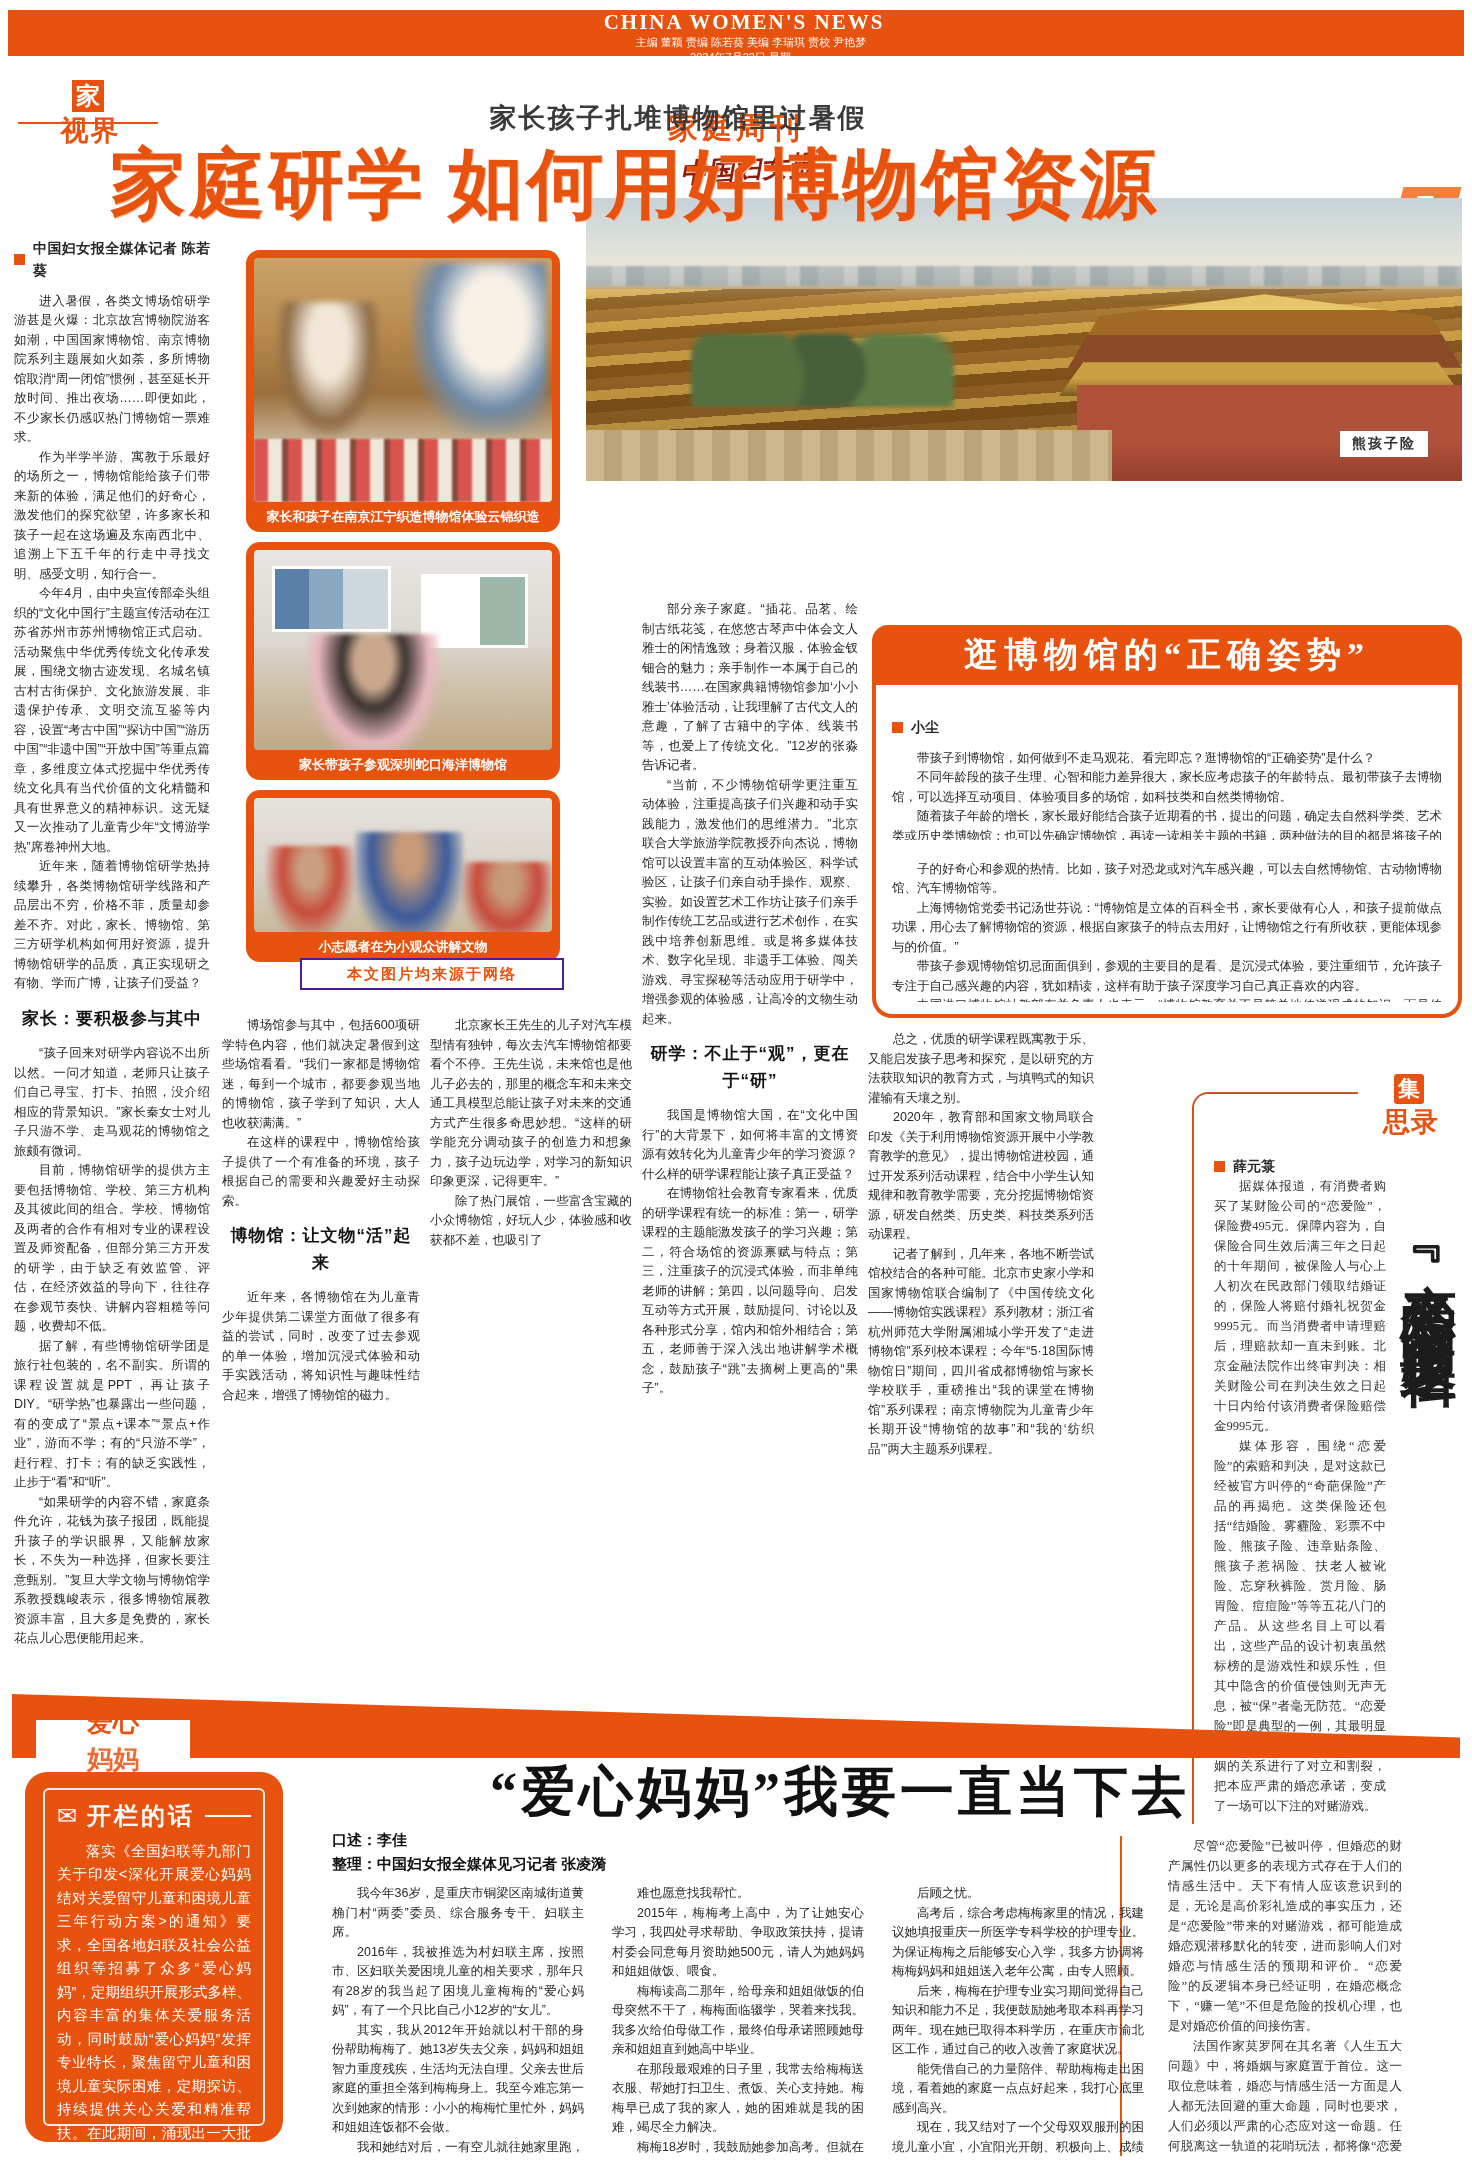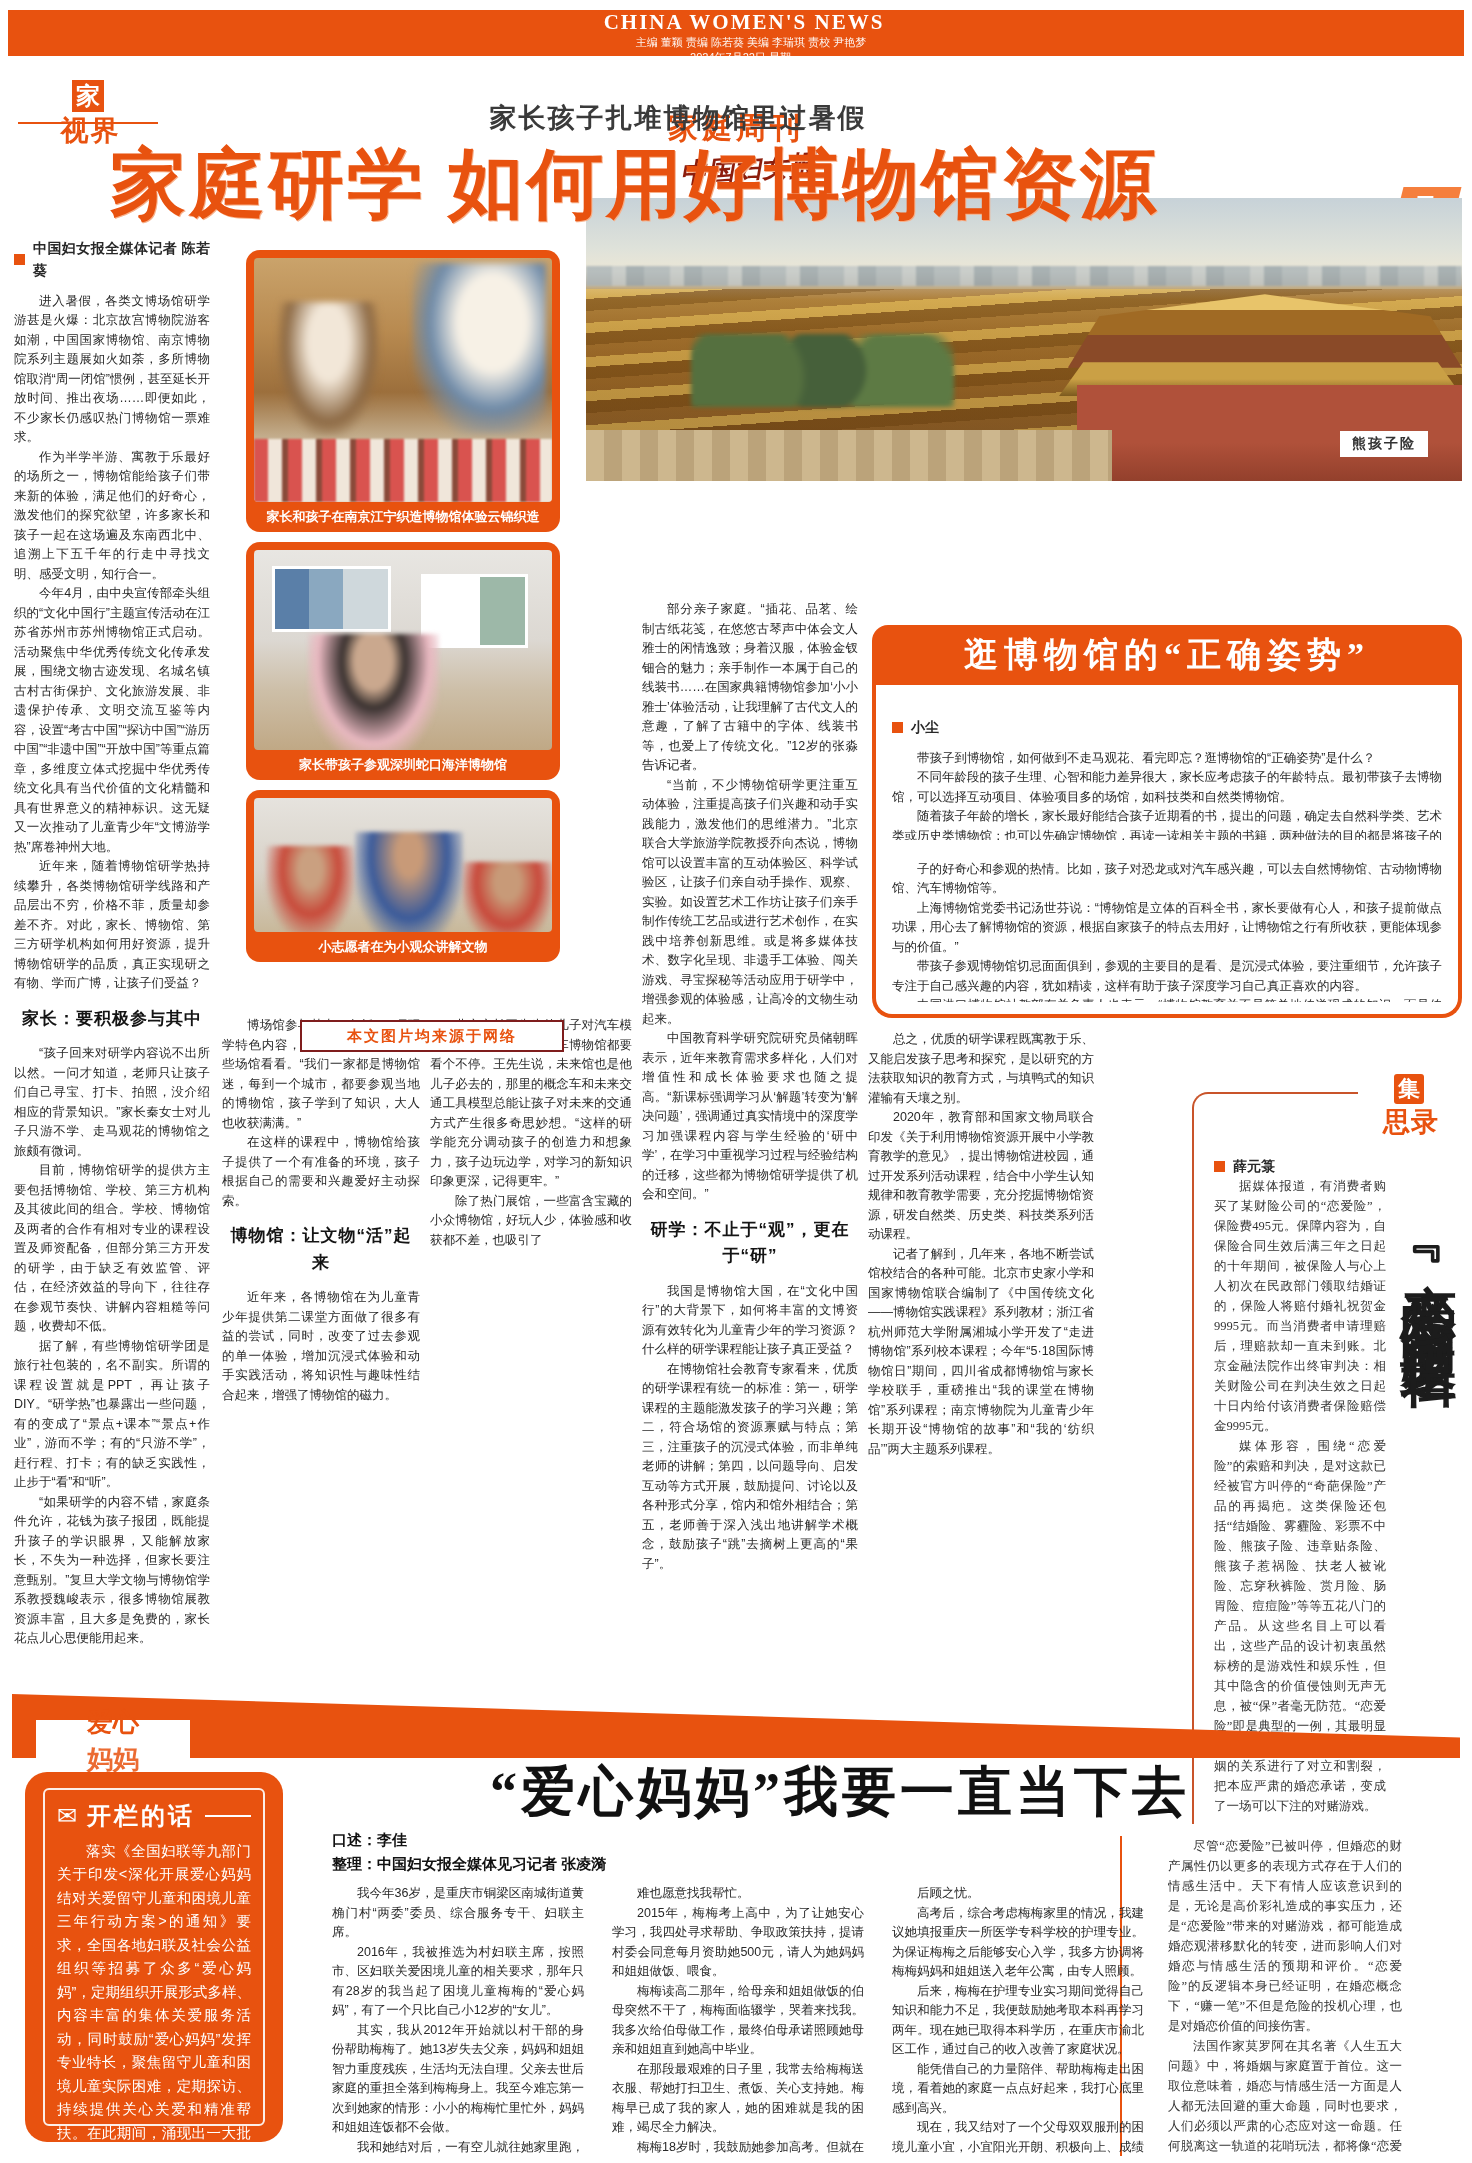--- a/index.html
+++ b/index.html
@@ -64,21 +64,21 @@
   .ph1 .blob2{position:absolute;right:2%;top:2%;width:45%;height:70%;background:radial-gradient(ellipse at 60% 35%,#f7f1e6 0 30%,#6e8aa8 55%,transparent 78%);filter:blur(3px);}
   .ph1 .loom{position:absolute;left:0;bottom:0;width:100%;height:26%;background:repeating-linear-gradient(90deg,#d9534f 0 14px,#f0e6da 14px 28px,#8a4a3a 28px 34px);filter:blur(1px);}
   .ph2{background:linear-gradient(180deg,#e8e6e2 0%,#dcd8d2 45%,#cdbfa8 70%,#c0a885 100%);}
   .ph2 .pic1{position:absolute;left:6%;top:8%;width:38%;height:30%;background:linear-gradient(90deg,#5a7fa8 0 30%,#8aa8c0 30% 60%,#cfd8dc 60% 100%);border:3px solid #fff;filter:blur(.5px);}
   .ph2 .pic2{position:absolute;right:8%;top:12%;width:34%;height:34%;background:linear-gradient(90deg,#fff 0 55%,#9db8a8 55% 100%);border:3px solid #fff;}
   .ph2 .girl{position:absolute;left:18%;bottom:-4%;width:44%;height:62%;background:radial-gradient(ellipse at 50% 22%,#caa88e 0 20%,#3a3230 34%,#e8b8c0 60%,transparent 78%);filter:blur(2px);}
   .ph3{background:linear-gradient(180deg,#e6e3de 0%,#d8d2c8 55%,#c8b89a 100%);}
   .ph3 .k1{position:absolute;left:4%;bottom:-6%;width:30%;height:70%;background:radial-gradient(ellipse at 50% 25%,#caa080 0 18%,#c84a3a 45%,transparent 75%);filter:blur(2px);}
   .ph3 .k2{position:absolute;left:34%;bottom:-10%;width:36%;height:85%;background:radial-gradient(ellipse at 50% 20%,#c89a78 0 16%,#3a5a9a 50%,transparent 78%);filter:blur(2px);}
   .ph3 .k3{position:absolute;right:0%;bottom:-8%;width:30%;height:60%;background:radial-gradient(ellipse at 50% 25%,#c89a78 0 20%,#c8483a 50%,transparent 78%);filter:blur(2px);}
-  #photocredit{left:300px;top:1020px;width:260px;height:28px;border:2px solid #7f1d1d;color:#e8520f;
+  #photocredit{left:300px;top:958px;width:260px;height:28px;border:2px solid #4c1d95;color:#e8520f;
                font-weight:800;font-size:15px;text-align:center;line-height:28px;letter-spacing:2px;background:#fff;}
   
   #mainphoto{left:586px;top:198px;width:876px;height:283px;z-index:1;overflow:hidden;
      background:linear-gradient(180deg,#c7d2d8 0%,#dfe2da 18%,#ece7d6 26%,#c9baa0 30%,
                 #b08a44 36%,#9a7030 46%,#8a5f24 58%,#7a521f 70%,#6b4820 84%,#5a3c1a 100%);}
   #mainphoto .skyline{position:absolute;left:0;top:24%;width:100%;height:7%;
      background:repeating-linear-gradient(90deg,#aab4b8 0 26px,#c2c8c8 26px 40px,#98a4aa 40px 58px);opacity:.8;filter:blur(1px);}
   #mainphoto .roofs{position:absolute;left:0;top:32%;width:100%;height:68%;
      background:repeating-linear-gradient(176deg,rgba(240,196,90,.55) 0 10px,rgba(122,74,18,.55) 10px 22px,rgba(170,110,40,.35) 22px 34px);}
   #mainphoto .ridge{position:absolute;left:55%;top:34%;width:45%;height:26%;
@@ -220,21 +220,20 @@
   <p>北京家长王先生的儿子对汽车模型情有独钟，每次去汽车博物馆都要看个不停。王先生说，未来馆也是他儿子必去的，那里的概念车和未来交通工具模型总能让孩子对未来的交通方式产生很多奇思妙想。“这样的研学能充分调动孩子的创造力和想象力，孩子边玩边学，对学习的新知识印象更深，记得更牢。”</p>
       <p>除了热门展馆，一些富含宝藏的小众博物馆，好玩人少，体验感和收获都不差，也吸引了</p>
     </div>
 </div>
 
 <div id="col4" class="abs bodytext">
   <div>
 
   <p>部分亲子家庭。“插花、品茗、绘制古纸花笺，在悠悠古琴声中体会文人雅士的闲情逸致；身着汉服，体验金钗钿合的魅力；亲手制作一本属于自己的线装书……在国家典籍博物馆参加‘小小雅士’体验活动，让我理解了古代文人的意趣，了解了古籍中的字体、线装书等，也爱上了传统文化。”12岁的张淼告诉记者。</p>
       <p>“当前，不少博物馆研学更注重互动体验，注重提高孩子们兴趣和动手实践能力，激发他们的思维潜力。”北京联合大学旅游学院教授乔向杰说，博物馆可以设置丰富的互动体验区、科学试验区，让孩子们亲自动手操作、观察、实验。如设置艺术工作坊让孩子们亲手制作传统工艺品或进行艺术创作，在实践中培养创新思维。或是将多媒体技术、数字化呈现、非遗手工体验、闯关游戏、寻宝探秘等活动应用于研学中，增强参观的体验感，让高冷的文物生动起来。</p>
-      <p>中国教育科学研究院研究员储朝晖表示，近年来教育需求多样化，人们对增值性和成长体验要求也随之提高。“新课标强调学习从‘解题’转变为‘解决问题’，强调通过真实情境中的深度学习加强课程内容与学生经验的‘研中学’，在学习中重视学习过程与经验结构的迁移，这些都为博物馆研学提供了机会和空间。”</p>
     </div>
   <div class="subhead">研学：不止于“观”，更在于“研”</div>
   <div>
 
   <p>我国是博物馆大国，在“文化中国行”的大背景下，如何将丰富的文博资源有效转化为儿童青少年的学习资源？什么样的研学课程能让孩子真正受益？</p>
       <p>在博物馆社会教育专家看来，优质的研学课程有统一的标准：第一，研学课程的主题能激发孩子的学习兴趣；第二，符合场馆的资源禀赋与特点；第三，注重孩子的沉浸式体验，而非单纯老师的讲解；第四，以问题导向、启发互动等方式开展，鼓励提问、讨论以及各种形式分享，馆内和馆外相结合；第五，老师善于深入浅出地讲解学术概念，鼓励孩子“跳”去摘树上更高的“果子”。</p>
     </div>
 </div>
 
 <div id="col5" class="abs bodytext">

